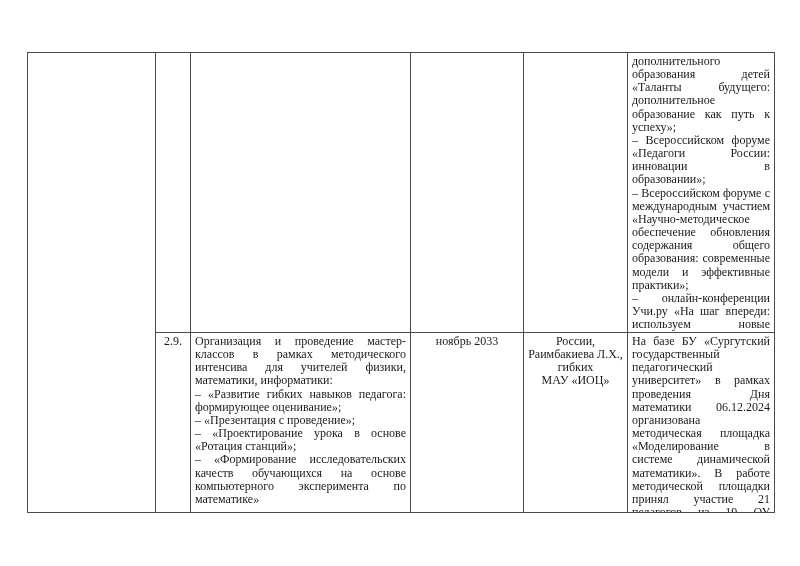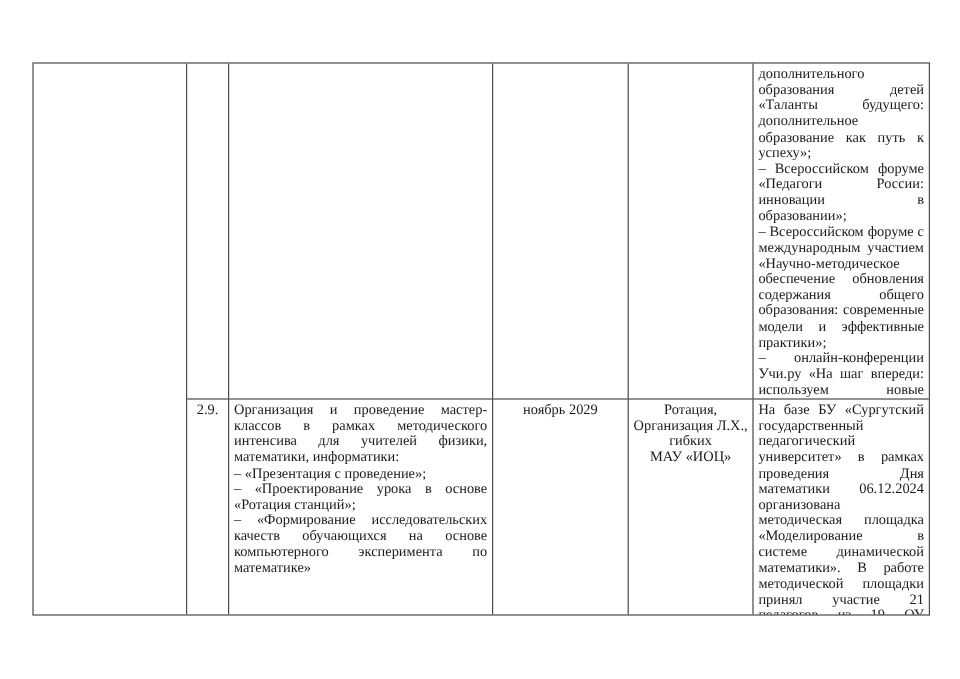--- a/index.html
+++ b/index.html
@@ -58,30 +58,31 @@
       <p>– Всероссийском форуме «Педагоги России: инновации в образовании»;</p>
       <p>– Всероссийском форуме с международным участием «Научно-методическое обеспечение обновления содержания общего образования: современные модели и эффективные практики»;</p>
       <p>– онлайн-конференции Учи.ру «На шаг впереди: используем новые технологии в школе» и пр.</p>
     </div>
 
     <div class="cell c2 r2 b-r center">
       <span>2.9.</span>
     </div>
     <div class="cell c3 r2 b-r">
       <p>Организация и проведение мастер-классов в рамках методического интенсива для учителей физики, математики, информатики:</p>
+      <p>– «Развитие гибких навыков педагога: формирующее оценивание»;</p>
       <p>– «Презентация с проведение»;</p>
       <p>– «Проектирование урока в основе «Ротация станций»;</p>
       <p>– «Формирование исследовательских качеств обучающихся на основе компьютерного эксперимента по математике»</p>
     </div>
     <div class="cell c4 r2 b-r center">
-      <span>ноябрь 2029</span>
+      <span>ноябрь 2033</span>
     </div>
     <div class="cell c5 r2 b-r center">
-      <span class="line">Ротация,</span>
-      <span class="line">Организация Л.Х.,</span>
+      <span class="line">России,</span>
+      <span class="line">Раимбакиева Л.Х.,</span>
       <span class="line">гибких</span>
       <span class="line">МАУ «ИОЦ»</span>
     </div>
     <div class="cell c6 r2">
       <p>На базе БУ «Сургутский государственный педагогический университет» в рамках проведения Дня математики 06.12.2024 организована методическая площадка «Моделирование в системе динамической математики». В работе методической площадки принял участие 21 педагогов из 19 ОУ города.</p>
 
     </div>
 
   </div>
 </div>

